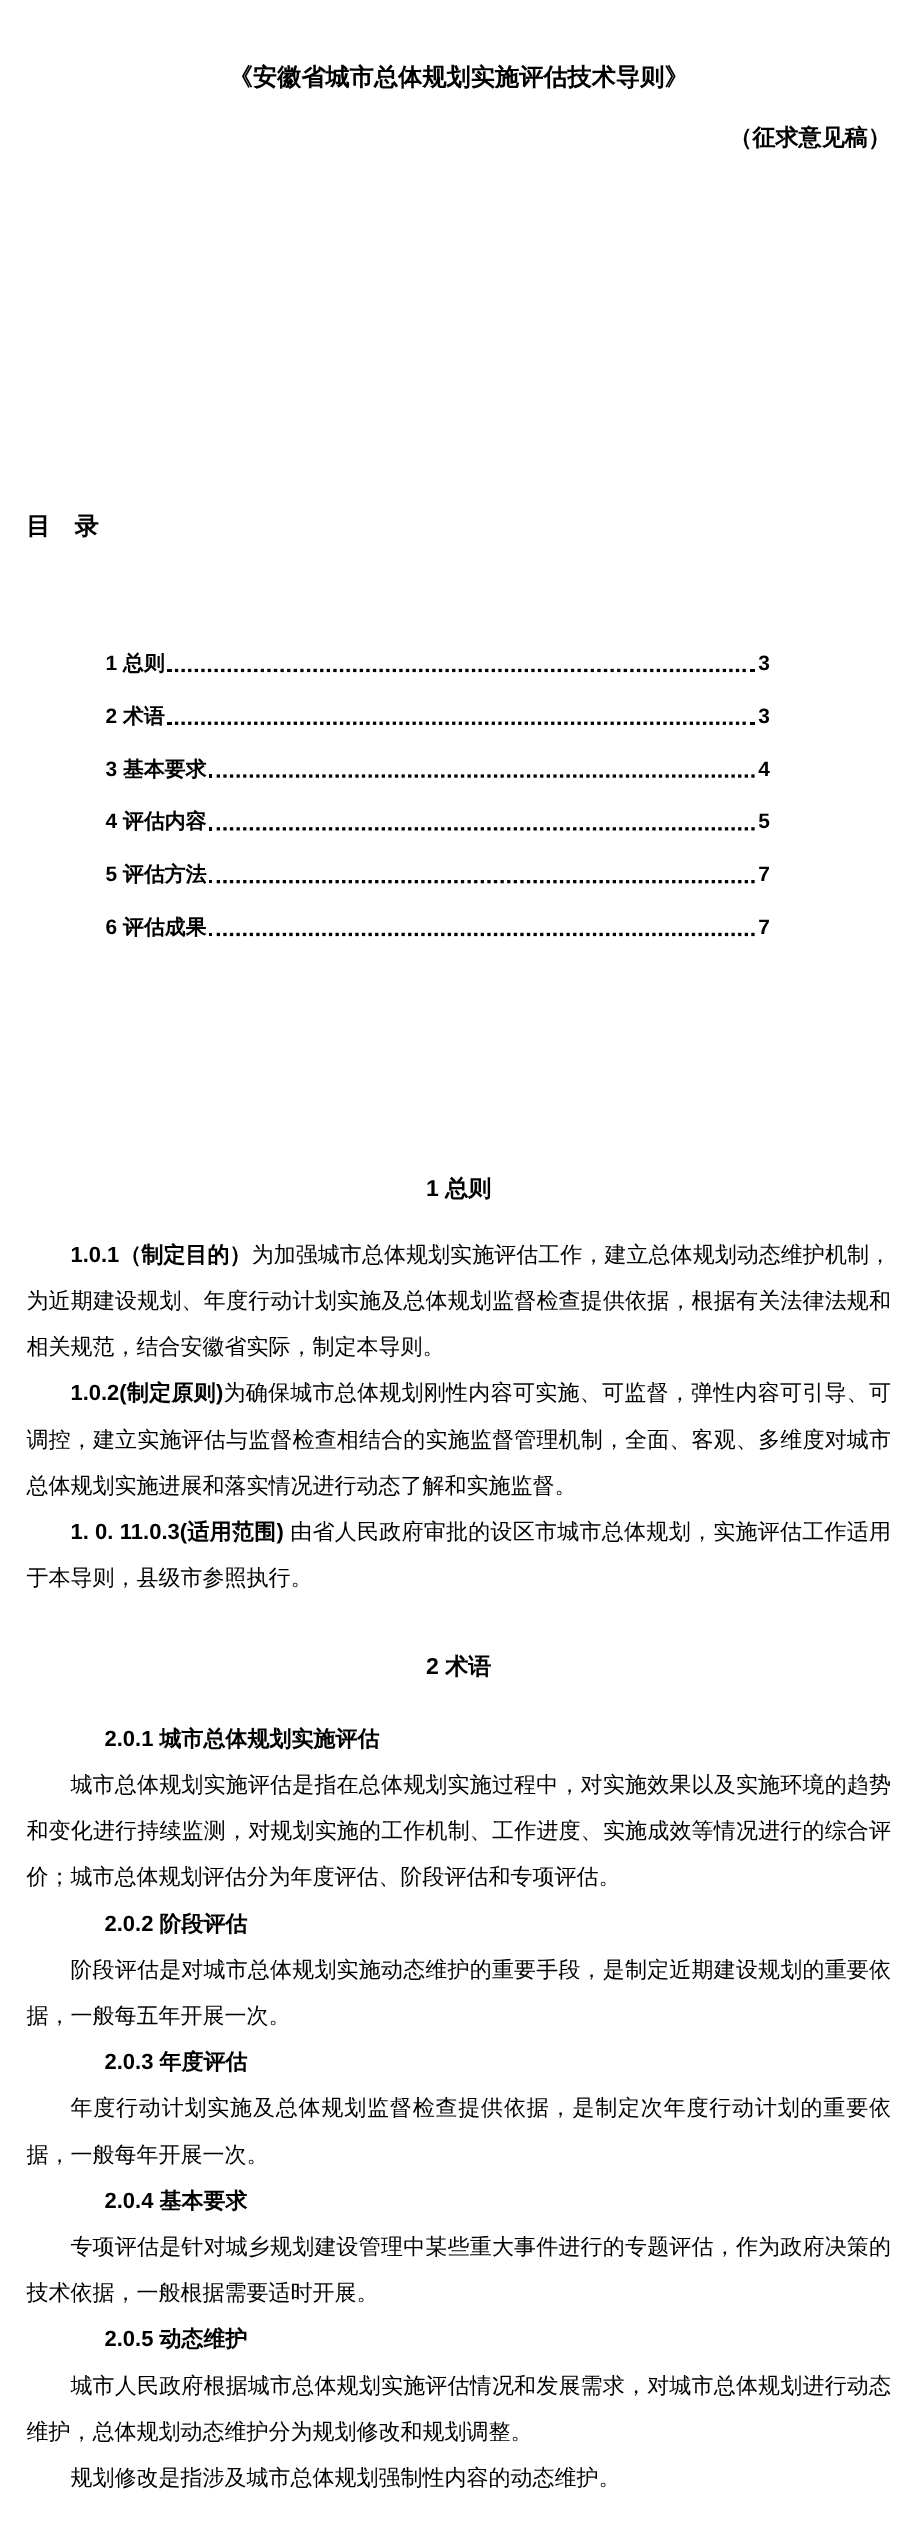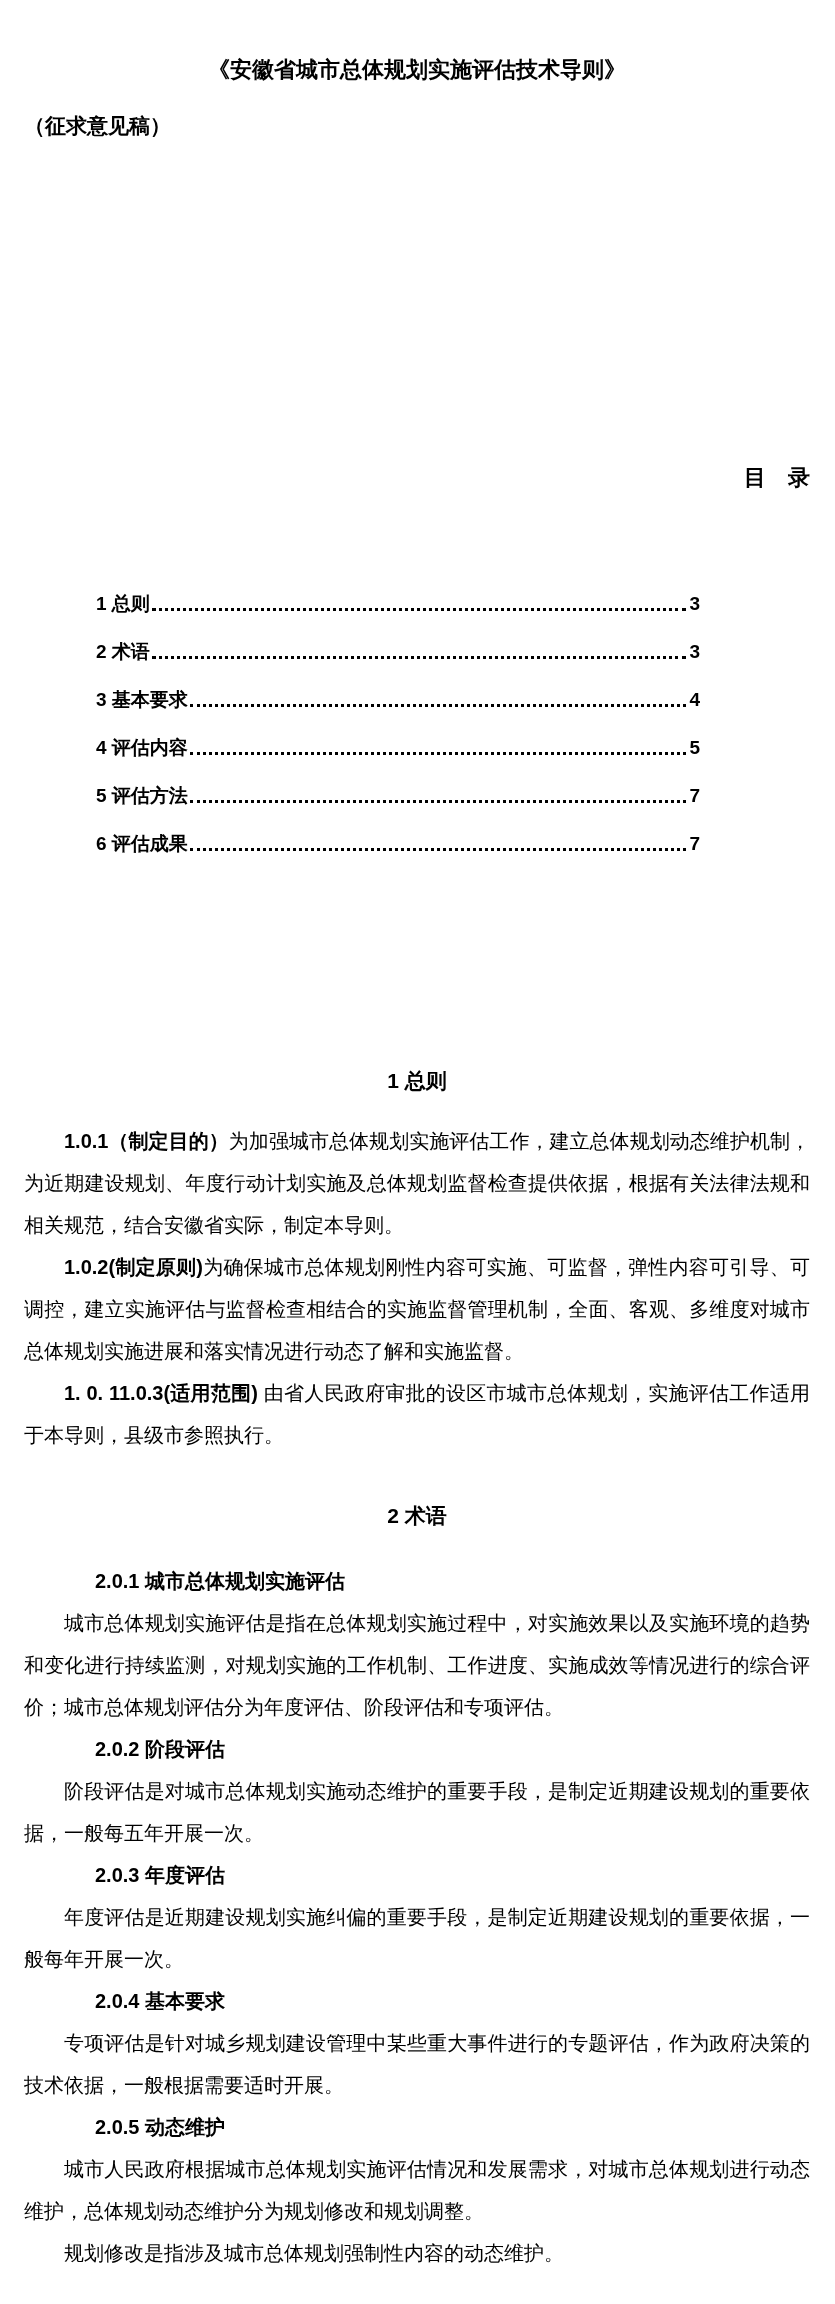--- a/index.html
+++ b/index.html
@@ -20,29 +20,29 @@
     font-size: 22px;
     font-weight: bold;
     line-height: 30px;
     text-align: center;
   }
   .doc-subtitle {
     margin-top: 26px;
     font-size: 21px;
     font-weight: bold;
     line-height: 30px;
-    text-align: left;
+    text-align: right;
   }
 
   .toc-heading {
     margin-top: 322px;
     font-size: 22px;
     font-weight: bold;
     line-height: 30px;
-    text-align: right;
+    text-align: left;
   }
   .toc-list { margin: 100px 110px 0 72px; }
   .toc-row {
     display: flex;
     align-items: flex-end;
     height: 22px;
     margin-bottom: 26px;
     font-size: 19px;
     font-weight: bold;
     line-height: 22px;
@@ -137,21 +137,21 @@
     <div class="sec-heading second">2 术语</div>
 
     <div class="body-block sec2-body">
       <p class="term-head">2.0.1 城市总体规划实施评估</p>
       <p>城市总体规划实施评估是指在总体规划实施过程中，对实施效果以及实施环境的趋势和变化进行持续监测，对规划实施的工作机制、工作进度、实施成效等情况进行的综合评价；城市总体规划评估分为年度评估、阶段评估和专项评估。</p>
 
       <p class="term-head">2.0.2 阶段评估</p>
       <p>阶段评估是对城市总体规划实施动态维护的重要手段，是制定近期建设规划的重要依据，一般每五年开展一次。</p>
 
       <p class="term-head">2.0.3 年度评估</p>
-      <p>年度评估是近期建设规划实施纠偏的重要手段，是制定近期建设规划的重要依据，一般每年开展一次。</p>
+      <p>年度行动计划实施及总体规划监督检查提供依据，是制定次年度行动计划的重要依据，一般每年开展一次。</p>
 
       <p class="term-head">2.0.4 基本要求</p>
       <p>专项评估是针对城乡规划建设管理中某些重大事件进行的专题评估，作为政府决策的技术依据，一般根据需要适时开展。</p>
 
       <p class="term-head">2.0.5 动态维护</p>
       <p>城市人民政府根据城市总体规划实施评估情况和发展需求，对城市总体规划进行动态维护，总体规划动态维护分为规划修改和规划调整。</p>
       <p>规划修改是指涉及城市总体规划强制性内容的动态维护。</p>
     </div>
 
   </div>

